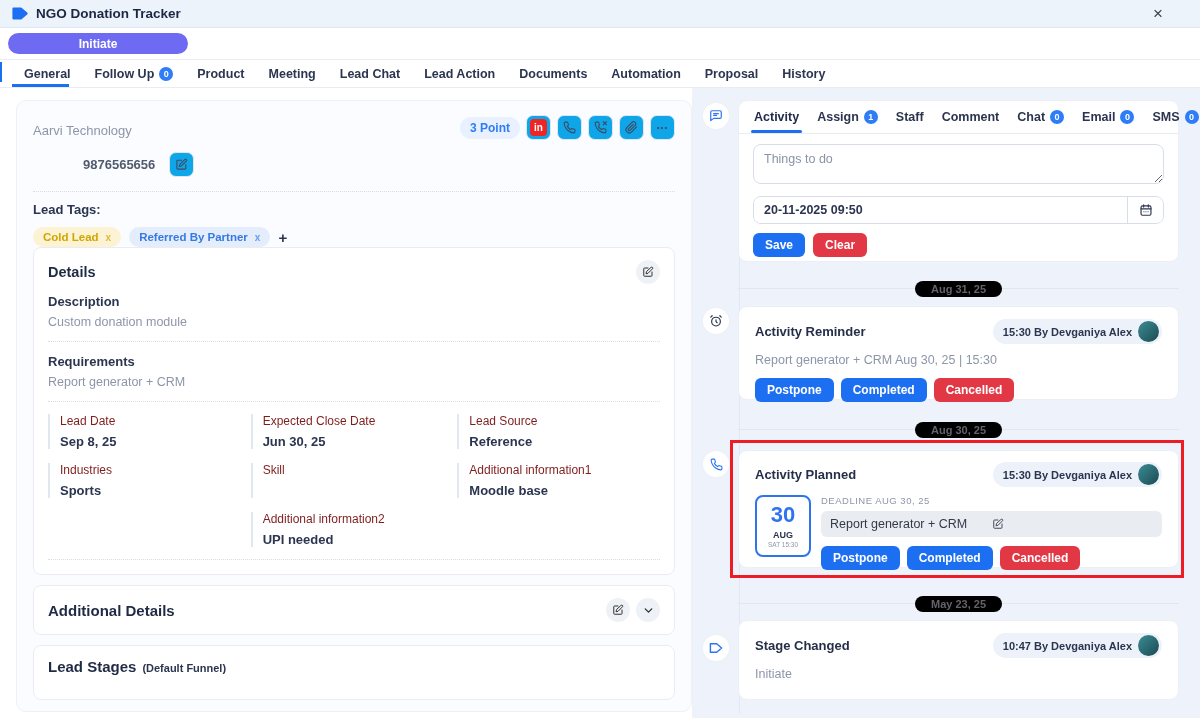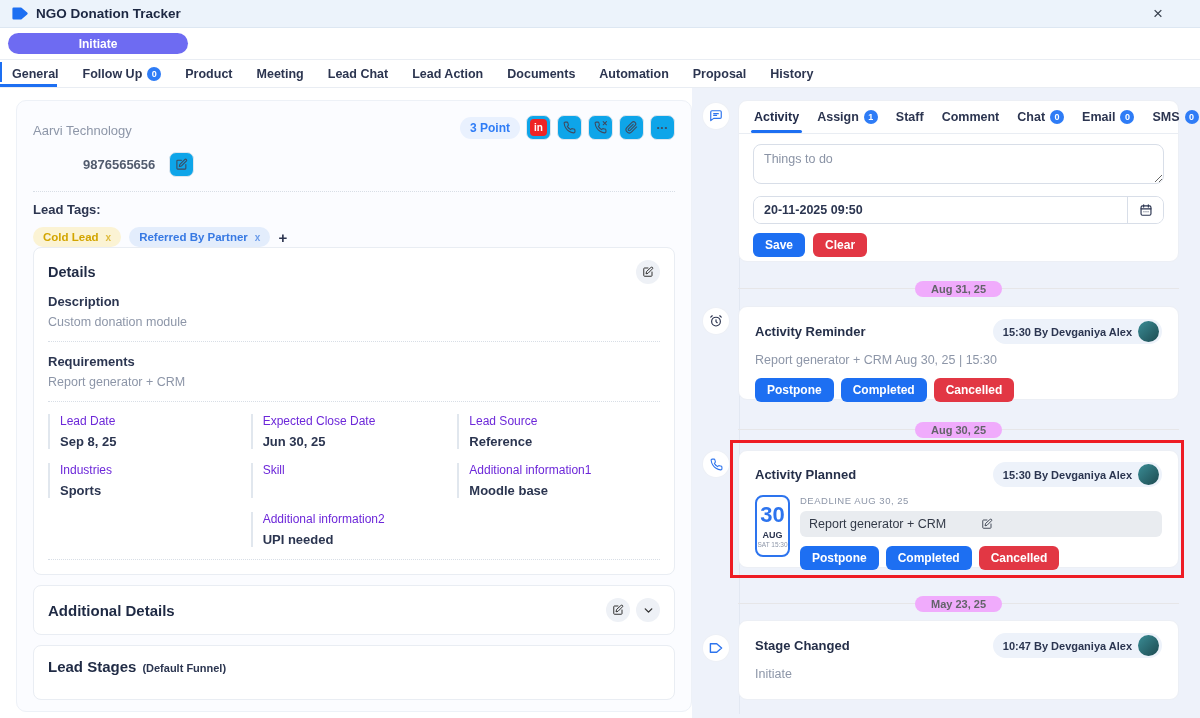--- a/index.html
+++ b/index.html
@@ -6,21 +6,21 @@
   html,body { width:1200px; height:718px; overflow:hidden; }
   body { font-family:"Liberation Sans", sans-serif; background:#fff; color:#28324e; position:relative; }
 
   
   .titlebar{position:absolute;left:0;top:0;width:1200px;height:28px;background:#ecf3fb;border-bottom:1px solid #dde7f2;display:flex;align-items:center;padding:0 12px;}
   .app-icon{width:16px;height:13px;margin-right:8px;}
   .app-title{font-size:13.5px;font-weight:bold;color:#1c2742;flex:1;}
   .close-btn{width:20px;height:20px;display:flex;align-items:center;justify-content:center;font-size:17px;color:#39424f;cursor:pointer;margin-right:20px;}
   .stagebar{position:absolute;left:0;top:28px;width:1200px;height:32px;background:#fff;border-bottom:1px solid #e9edf3;display:flex;align-items:center;padding:0 8px;}
   .stage-pill{width:180px;height:21px;border-radius:11px;background:#6e6bf2;color:#fff;font-size:12px;font-weight:bold;display:flex;align-items:center;justify-content:center;}
-  .tabsbar{position:absolute;left:0;top:60px;width:1200px;height:28px;background:#fff;border-bottom:1px solid #e9edf3;display:flex;align-items:stretch;padding-left:0;}
+  .tabsbar{position:absolute;left:0;top:60px;width:1200px;height:28px;background:#fff;border-bottom:1px solid #e9edf3;display:flex;align-items:stretch;padding-left:12px;}
   .tabsbar::before{content:"";position:absolute;left:0;top:2px;width:2px;height:20px;background:#1d6ff2;}
   .tab{display:flex;align-items:center;gap:5px;font-size:12.5px;font-weight:bold;color:#2c3550;padding:0 12px;position:relative;cursor:pointer;}
   .tab.active::after{content:"";position:absolute;left:0;right:14px;bottom:0;height:3px;background:#1d6ff2;}
   .badge{min-width:14px;height:14px;border-radius:7px;background:#2e7cf6;color:#fff;font-size:9px;font-weight:bold;display:inline-flex;align-items:center;justify-content:center;padding:0 3px;}
 
   
   .left-wrap{position:absolute;left:16px;top:100px;width:676px;height:612px;background:#fbfcff;border:1px solid #edf1f7;border-radius:10px;padding:14px 16px;}
   .lead-head{display:flex;justify-content:space-between;align-items:flex-start;}
   .company{font-size:13px;color:#8d96a8;margin-top:8px;}
   .phone-row{display:flex;align-items:center;gap:14px;margin:14px 0 0 50px;}
@@ -51,21 +51,21 @@
 
   .card{background:#fff;border:1px solid #e9edf3;border-radius:8px;padding:12px 14px;margin-bottom:10px;}
   .card h2{font-size:14.5px;color:#1f2a44;}
   .card-head{display:flex;justify-content:space-between;align-items:center;}
   .circle-btn{width:24px;height:24px;border-radius:50%;background:#eef1f6;display:flex;align-items:center;justify-content:center;color:#333;cursor:pointer;}
   .fld-h{font-size:13px;font-weight:bold;color:#2b3550;margin-top:10px;}
   .fld-v{font-size:12.5px;color:#8d96a8;margin-top:6px;}
   .grid{display:grid;grid-template-columns:1fr 1.02fr 1fr;row-gap:14px;margin-top:12px;}
   .cell{border-left:2px solid #e1e7ee;padding-left:10px;}
   .cell.blank{border-left:none;}
-  .cell .lab{font-size:12px;color:#6d28d9;}
+  .cell .lab{font-size:12px;color:#7f1d1d;}
   .cell .val{font-size:13px;font-weight:bold;color:#2b3550;margin-top:6px;min-height:13px;}
   .details-card .dotted{margin:12px 0;}
   .stages-title{display:flex;align-items:baseline;gap:6px;margin-bottom:12px;}
   .stages-title .sub{font-size:11px;font-weight:bold;color:#2b3550;}
 
   
   .right-panel{position:absolute;left:692px;top:88px;width:508px;height:630px;background:#eef2fa;}
   .rail-icon{position:absolute;left:11px;width:26px;height:26px;border-radius:50%;background:#fff;display:flex;align-items:center;justify-content:center;box-shadow:0 0 0 1px #edf0f6;}
   .vline{position:absolute;left:47px;top:40px;bottom:4px;width:1px;background:#e2e8f2;}
   .panel-card{position:absolute;left:46px;width:441px;background:#fff;border:1px solid #eceff5;border-radius:9px;}
@@ -78,31 +78,31 @@
   .todo-input::placeholder{color:#8a93a5;}
   .dt-group{display:flex;margin-top:8px;border:1px solid #d8dee8;border-radius:8px;overflow:hidden;height:28px;}
   .dt-input{flex:1;border:none;outline:none;padding:0 10px;font-family:"Liberation Sans",sans-serif;font-size:12.5px;font-weight:bold;color:#2b3550;background:#fff;}
   .dt-btn{width:36px;border-left:1px solid #d8dee8;background:#fff;display:flex;align-items:center;justify-content:center;color:#2b3550;cursor:pointer;}
   .btn{border:none;border-radius:6px;color:#fff;font-family:"Liberation Sans",sans-serif;font-size:12px;font-weight:bold;padding:5px 12px;cursor:pointer;}
   .btn.blue{background:#1d6ff2;}
   .btn.red{background:#e23744;}
   .form-btns{display:flex;gap:8px;margin-top:9px;}
   .chip-row{position:absolute;left:46px;width:441px;height:15px;display:flex;align-items:center;justify-content:center;}
   .chip-row .line{position:absolute;left:0;right:0;top:7px;height:1px;background:#e6e6e8;}
-  .date-chip{position:relative;background:#f0abfc;color:#63636a;font-size:11px;font-weight:bold;padding:2px 16px;border-radius:10px;z-index:1;}
+  .date-chip{position:relative;background:#000000;color:#63636a;font-size:11px;font-weight:bold;padding:2px 16px;border-radius:10px;z-index:1;}
   .tl-head{display:flex;justify-content:space-between;align-items:center;}
   .tl-title{font-size:13px;font-weight:bold;color:#252f49;}
   .meta-pill{background:#edf2fa;border-radius:13px;padding:2px 3px 2px 10px;display:flex;align-items:center;gap:6px;}
   .meta-pill span{font-size:11px;font-weight:bold;color:#2b3550;}
   .meta-pill .avatar{width:21px;height:21px;border:none;}
   .tl-body{font-size:12.5px;color:#8d96a8;margin-top:9px;}
   .tl-btns{display:flex;gap:7px;margin-top:11px;}
   .red-box{position:absolute;left:38px;top:352px;width:454px;height:138px;border:3px solid #ee1c24;z-index:2;}
   .planned-row{display:flex;gap:10px;margin-top:8px;}
-  .date-box{width:35px;height:62px;border:2px solid #2d74ee;border-radius:8px;background:#fff;display:flex;flex-direction:column;align-items:center;justify-content:center;flex-shrink:0;}
+  .date-box{width:56px;height:62px;border:2px solid #2d74ee;border-radius:8px;background:#fff;display:flex;flex-direction:column;align-items:center;justify-content:center;flex-shrink:0;}
   .date-box .day{font-size:22px;font-weight:bold;color:#2d74ee;line-height:1;}
   .date-box .mon{font-size:9px;font-weight:bold;color:#2b3550;margin-top:4px;}
   .date-box .wk{font-size:6.5px;color:#8d96a8;margin-top:1px;}
   .deadline{font-size:9.5px;color:#8d96a8;letter-spacing:.5px;}
   .task-field{margin-top:5px;height:26px;background:#e9ecf0;border-radius:6px;display:flex;align-items:center;padding:0 9px;}
   .task-field span{flex:1;font-size:12.5px;color:#333a48;}
   .task-field .edit{color:#454c5a;cursor:pointer;display:flex;}
   svg{display:block;}
 </style>
 </head>

